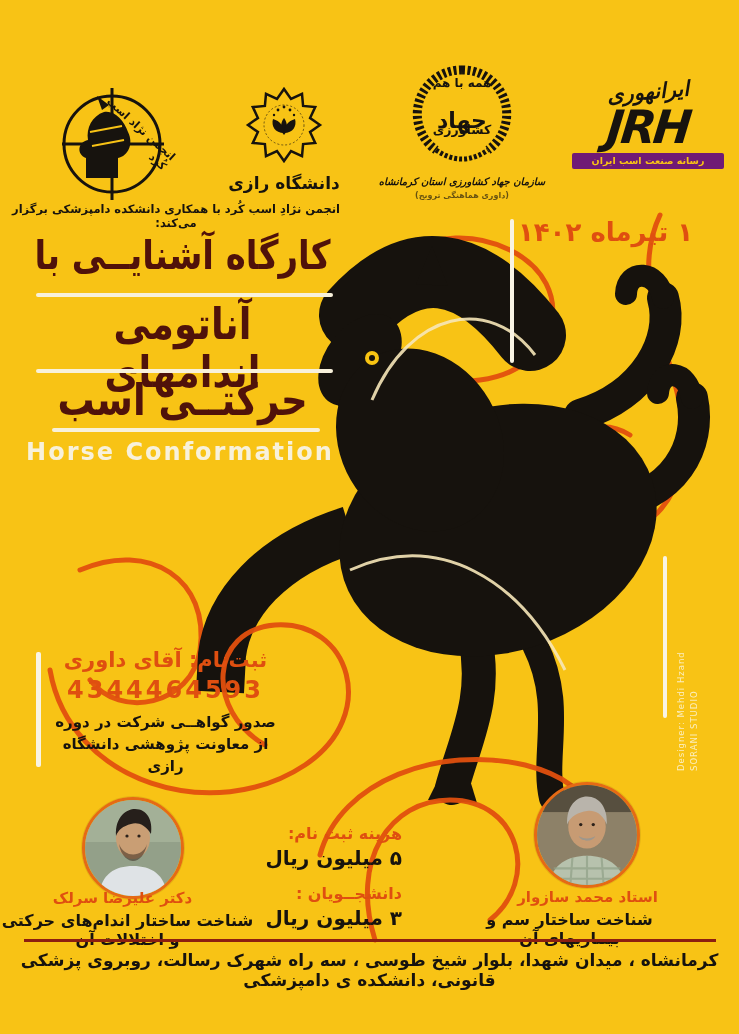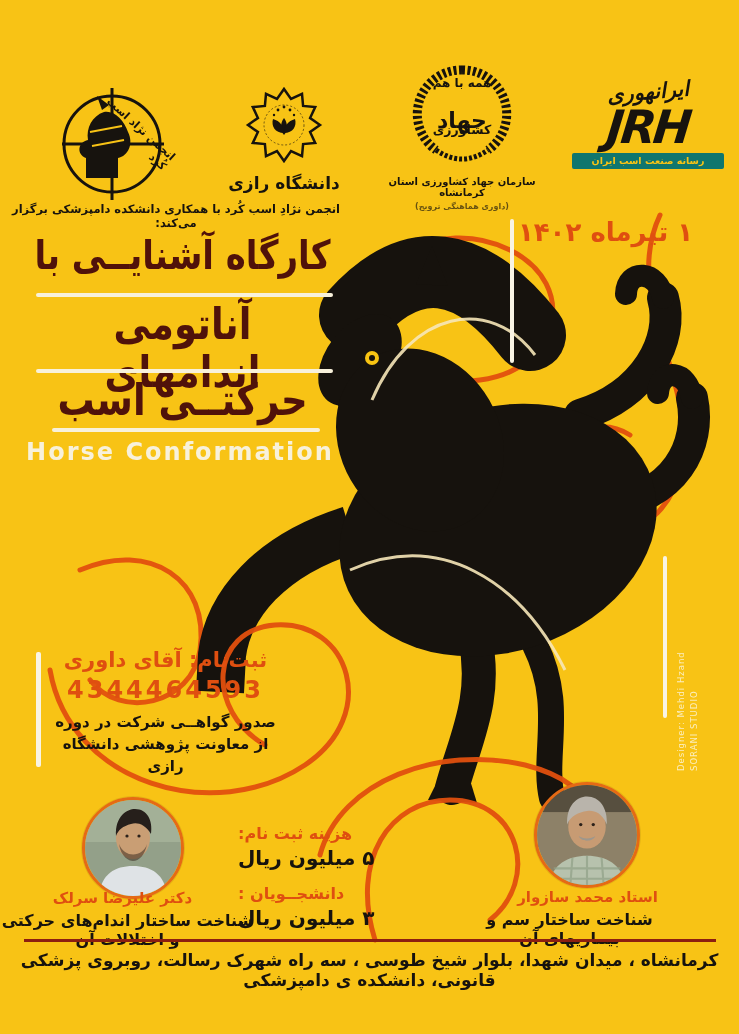--- a/index.html
+++ b/index.html
@@ -16,25 +16,25 @@
   .red{color:#DF4F10;}
   .maroon{color:#50120A;}
   .cream-line{background:#F8F1DB;border-radius:2px;}
   .vline{background:#F9F4E4;border-radius:2px;z-index:5;}
   
   .logo{z-index:4;}
   .razi-label{font-size:17px;letter-spacing:1px;}
   .jihad-motto{font-size:12px;}
   .jihad-t1{font-size:22px;letter-spacing:2px;}
   .jihad-t2{font-size:12.5px;}
-  .jihad-sub1{font-size:10px;}
+  .jihad-sub1{font-size:10px;font-style:italic;}
   .jihad-sub2{font-size:8px;opacity:.65;}
   .jrh-callig{font-size:21px;font-style:italic;transform:rotate(-5deg);letter-spacing:1px;}
   .jrh-acronym{font-size:46px;font-weight:900;font-style:italic;letter-spacing:-3px;transform:skewX(-6deg);line-height:1;}
-  .jrh-bar{background:#0f766e;border-radius:2px;color:#F8C315;font-size:9.5px;line-height:16px;}
+  .jrh-bar{background:#701a75;border-radius:2px;color:#F8C315;font-size:9.5px;line-height:16px;}
   
   .t-line{z-index:3;transform:scaleY(1.18);transform-origin:top center;line-height:1.1;}
   .t1{font-size:34px;}
   .t23{font-size:37px;}
   .en-sub{font-size:24px;letter-spacing:2px;color:#F8F1DB;z-index:3;}
   .organizer{font-size:11.5px;z-index:3;}
   .date-txt{font-size:26px;z-index:4;}
   .time-txt{font-size:20px;z-index:4;}
   
   .reg-contact{font-size:21px;}
@@ -179,21 +179,21 @@
     <div class="b ink reg-cert" style="margin-top:8px;">صدور گواهــی شرکت در دوره</div>
     <div class="b ink reg-cert">از معاونت پژوهشی دانشگاه رازی</div>
   </div>
 
   <div class="abs credit" style="left:676px;top:596px;height:175px;">
     <span>Designer: Mehdi Hzand</span>
     <span>SORANI STUDIO</span>
   </div>
   <div class="abs vline" style="left:663px;top:556px;width:4px;height:162px;"></div>
 
-  <div class="abs rtl" style="left:238px;top:824px;width:150px;text-align:left;z-index:3;">
+  <div class="abs rtl" style="left:252px;top:824px;width:150px;text-align:right;z-index:3;">
     <div class="b red fee-label">هزینه ثبت نام:</div>
     <div class="b ink fee-amount" style="margin-top:3px;">۵ میلیون ریال</div>
     <div class="b red fee-label" style="margin-top:14px;">دانشجــویان :</div>
     <div class="b ink fee-amount" style="margin-top:3px;">۳ میلیون ریال</div>
   </div>
 
   <div class="abs photo" style="left:82px;top:797px;width:96px;height:96px;">
     <svg width="96" height="96" viewBox="0 0 96 96">
       <rect width="96" height="96" fill="#93A089"></rect>
       <rect width="96" height="42" fill="#ADBBA0" opacity="0.6"></rect>

